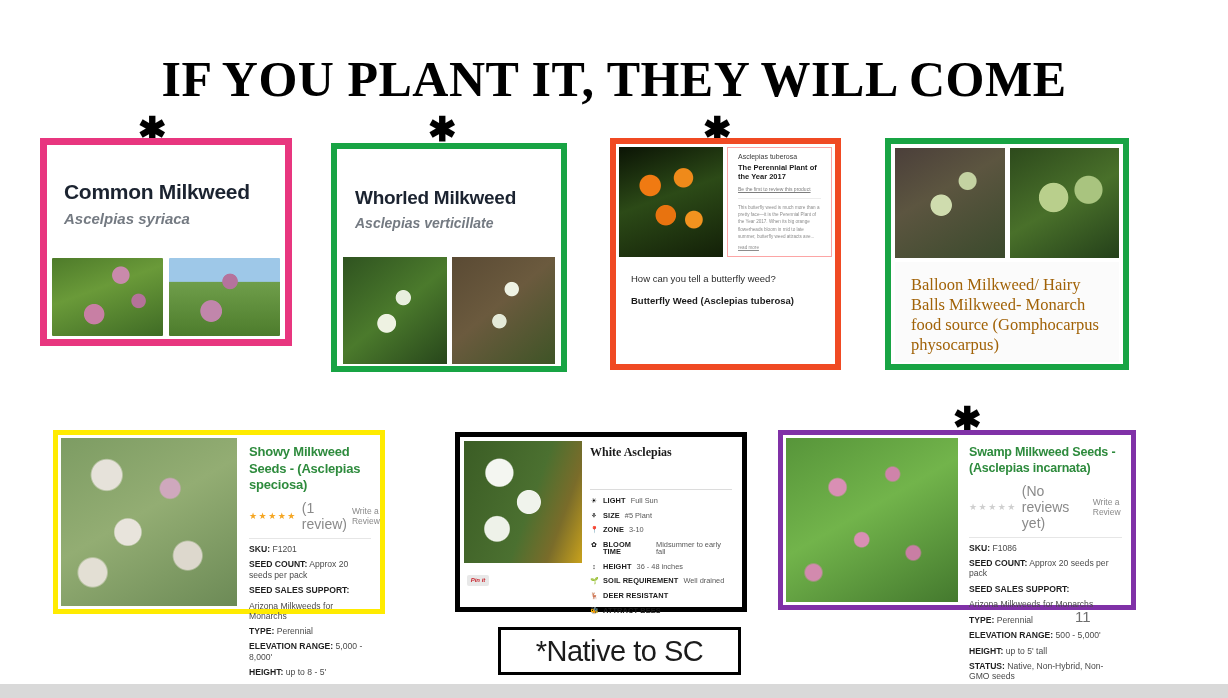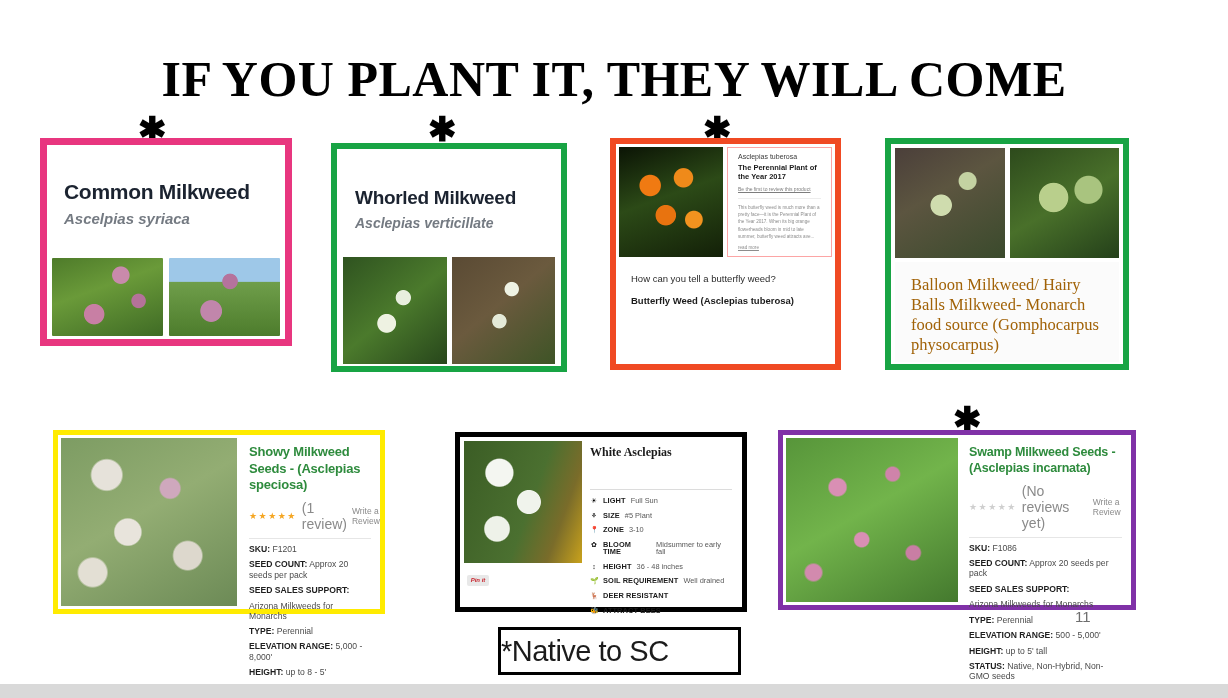--- a/index.html
+++ b/index.html
@@ -226,21 +226,21 @@
   
   #card-swamp { left: 778px; top: 430px; width: 358px; height: 180px; border: 5px solid #8031a7; }
   .sw-photo { position: absolute; left: 3px; top: 3px; width: 172px; bottom: 3px; }
   .sw-info { position: absolute; left: 180px; top: 3px; right: 3px; bottom: 3px; background: #ffffff; padding: 6px 6px 0 6px; box-sizing: border-box; }
   .sw-title { font-size: 12.5px; font-weight: bold; color: #2e8b3d; line-height: 1.3; letter-spacing: -0.2px; }
 
   
   #legend-box {
     position: absolute; left: 498px; top: 627px; width: 243px; height: 48px;
     border: 3px solid #000000; background: #ffffff; box-sizing: border-box;
-    display: flex; align-items: center; 
+    display: flex; align-items: center; justify-content: center;
   }
   #legend-box .legend-text { font-size: 29px; color: #1b1b1b; letter-spacing: -0.5px; }
 
   
   #page-number {
     position: absolute; left: 1075px; top: 608px;
     font-size: 15px; color: #6e6e6e; text-align: center;
   }
 </style>
 </head>

